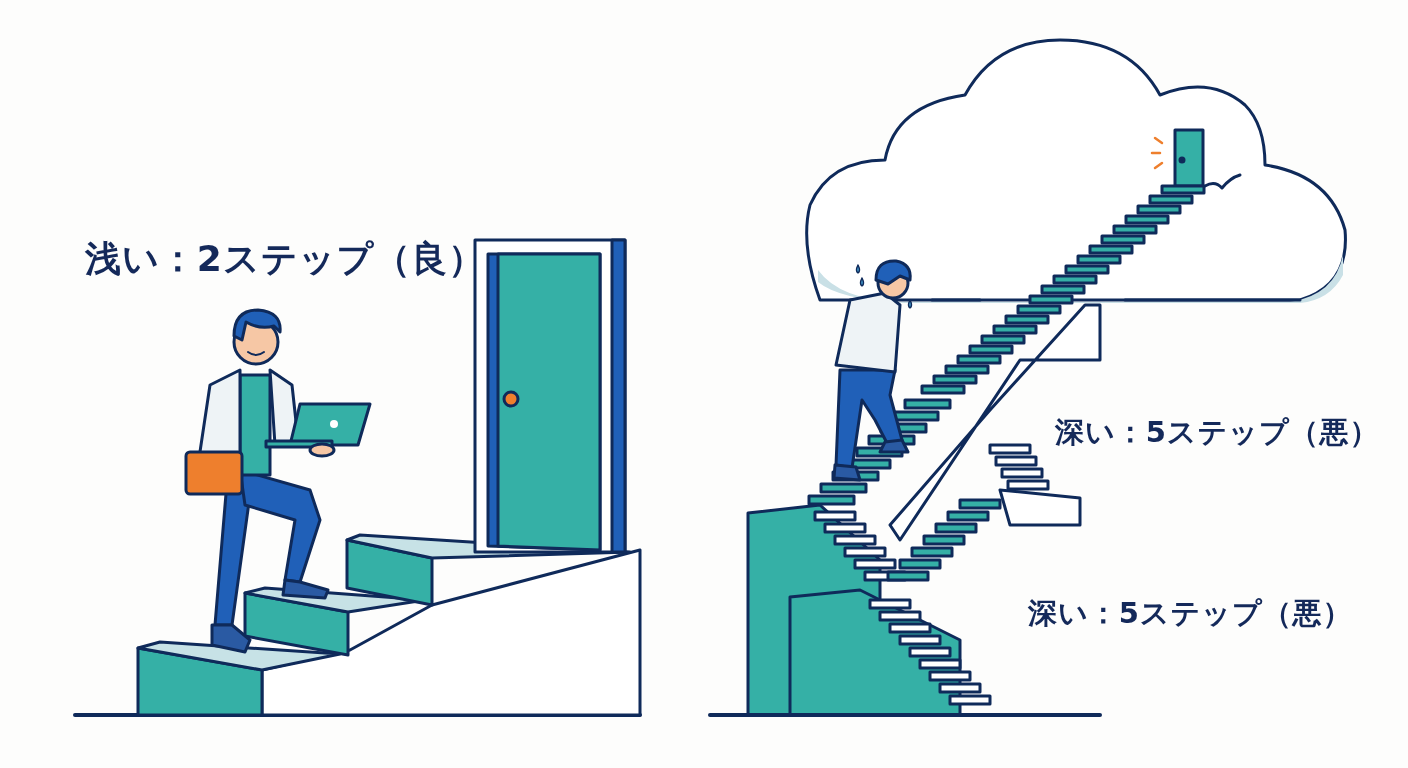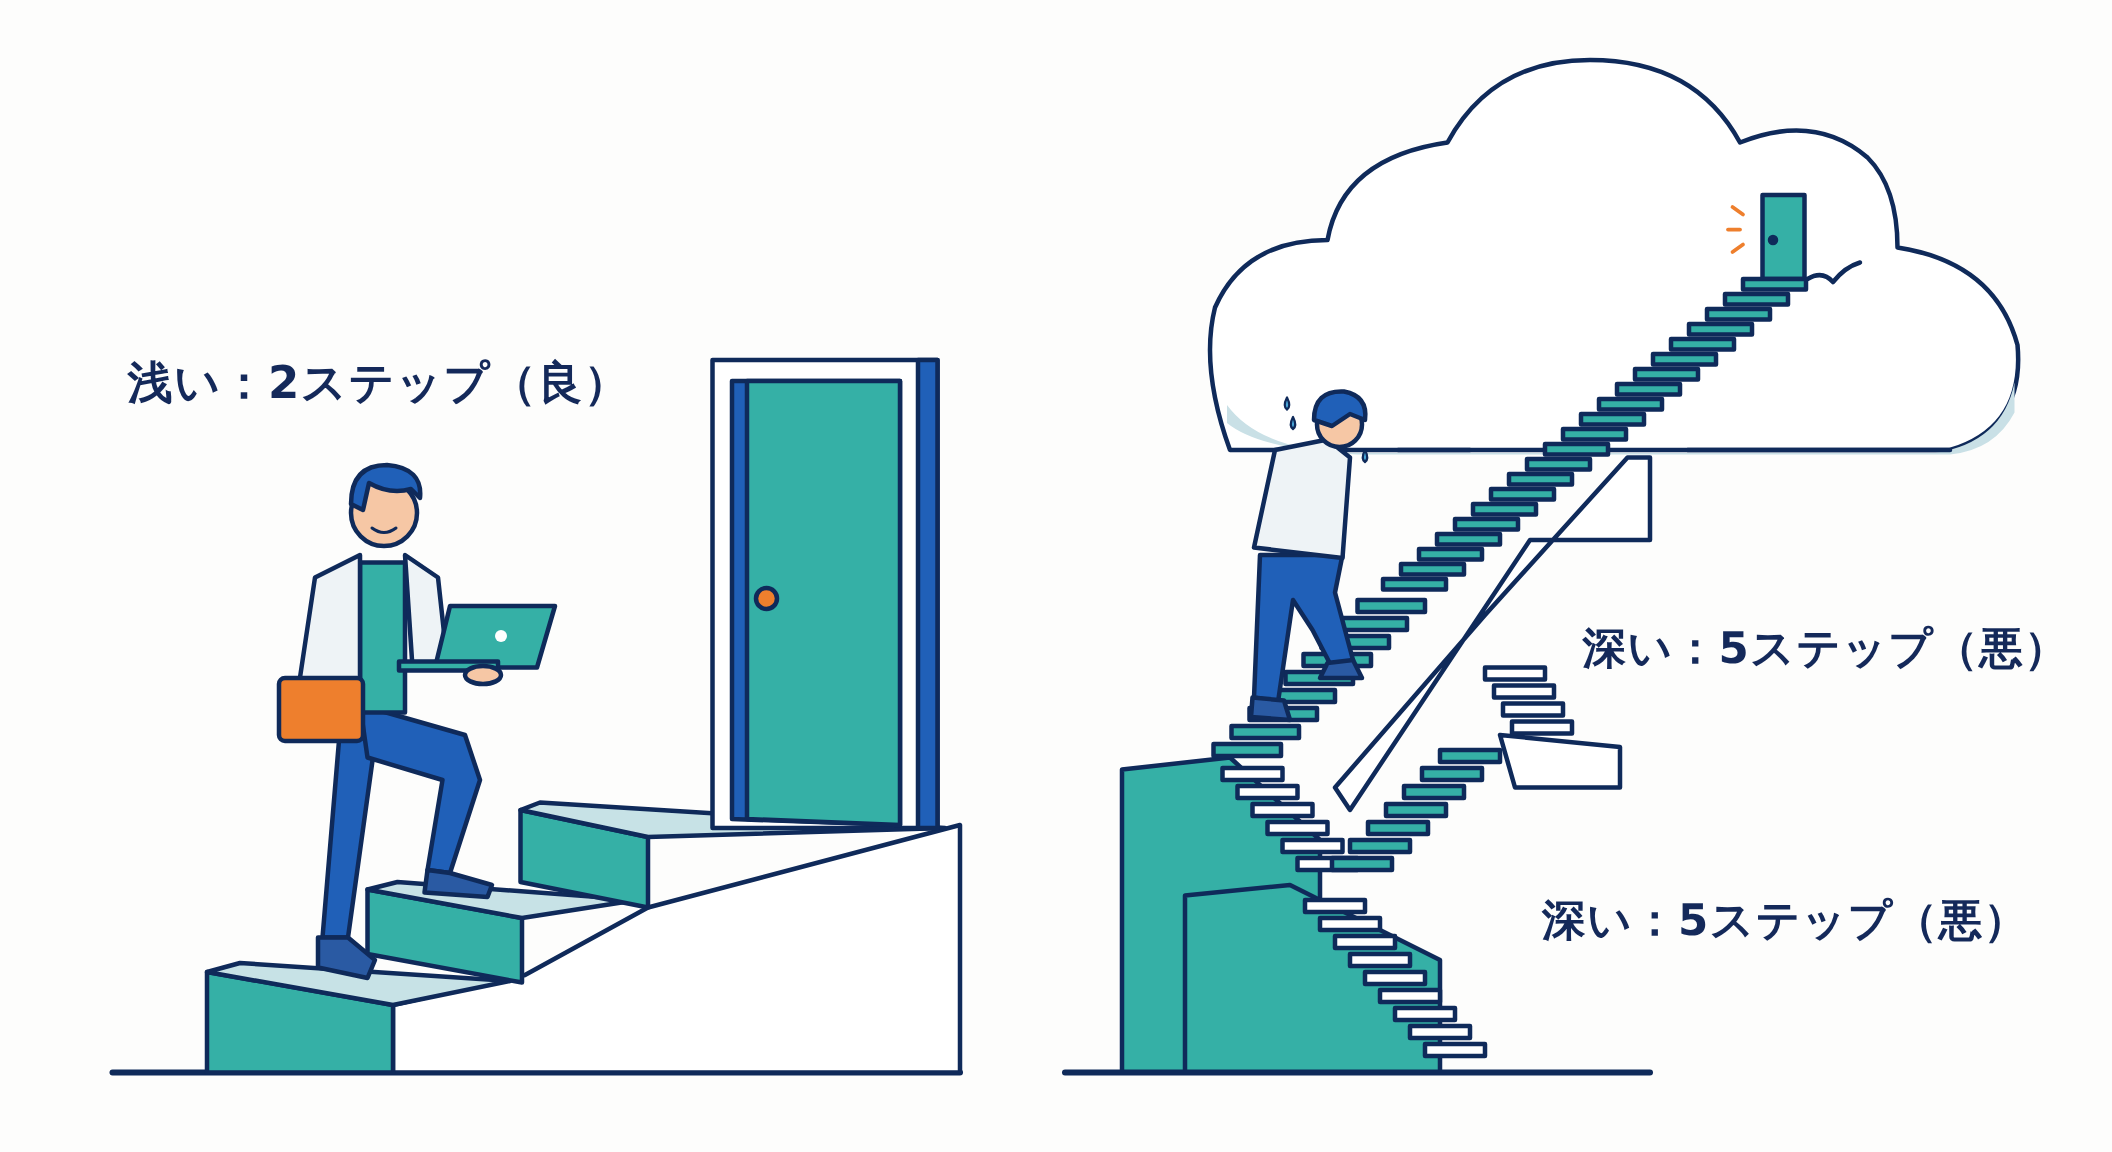--- a/index.html
+++ b/index.html
@@ -1,19 +1,19 @@
 <!DOCTYPE html>
 <html><head>
 <meta charset="utf-8">
 <style>
   html, body { margin:0; padding:0; }
   body { width:1408px; height:768px; background:#fdfdfc; overflow:hidden; position:relative;
          font-family:"DejaVu Sans","Liberation Sans",sans-serif; }
   svg.scene { position:absolute; left:0; top:0; }
-  .label { position:absolute; font-weight:bold; color:#14295a; font-size:30px; letter-spacing:1px; white-space:nowrap; }
+  .label { position:absolute; font-weight:bold; color:#14295a; font-size:36px; letter-spacing:1px; white-space:nowrap; }
 </style>
 </head>
 <body>
 
 <svg class="scene" width="1408" height="768" viewBox="0 0 1408 768" xmlns="http://www.w3.org/2000/svg">
   <g stroke="#0f2a5a" stroke-width="3" stroke-linejoin="round" stroke-linecap="round">
 
     <g>
 
       <line x1="75" y1="715" x2="640" y2="715" stroke-width="4"></line>

